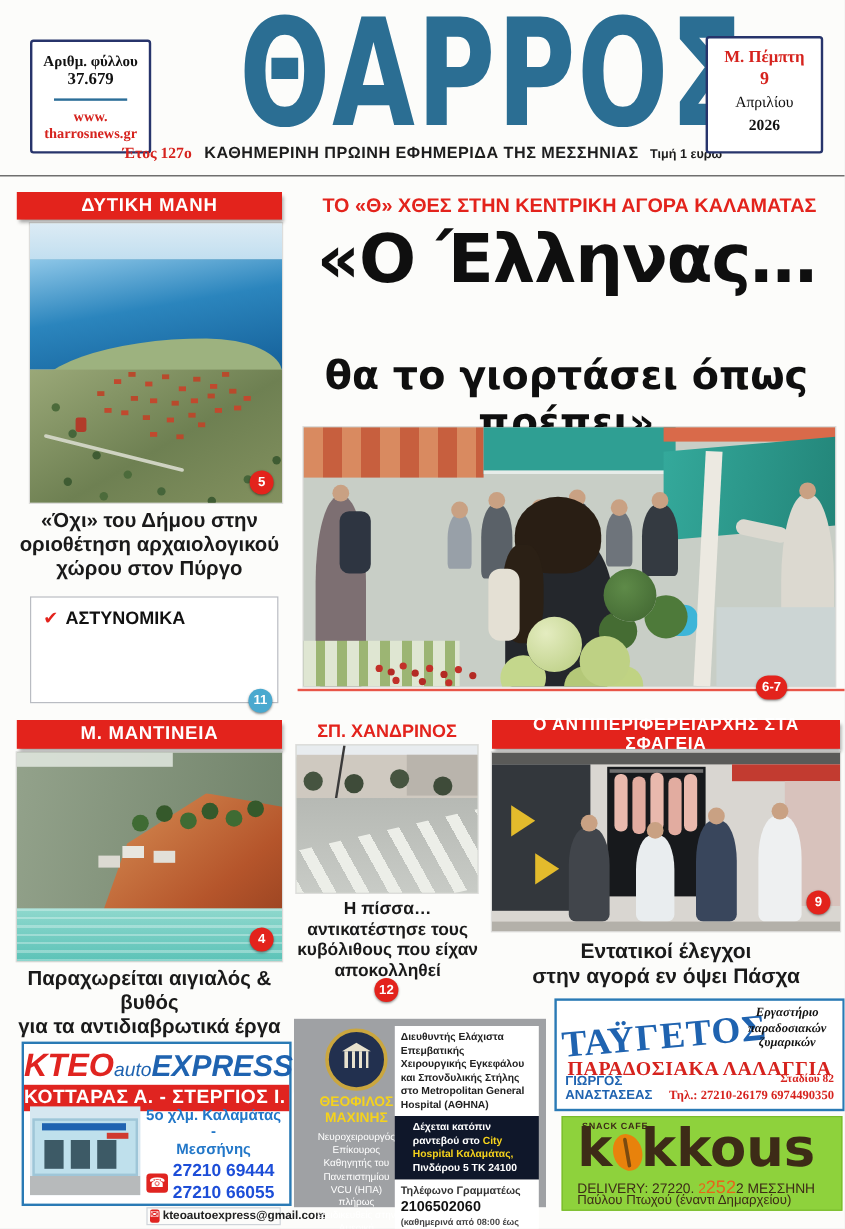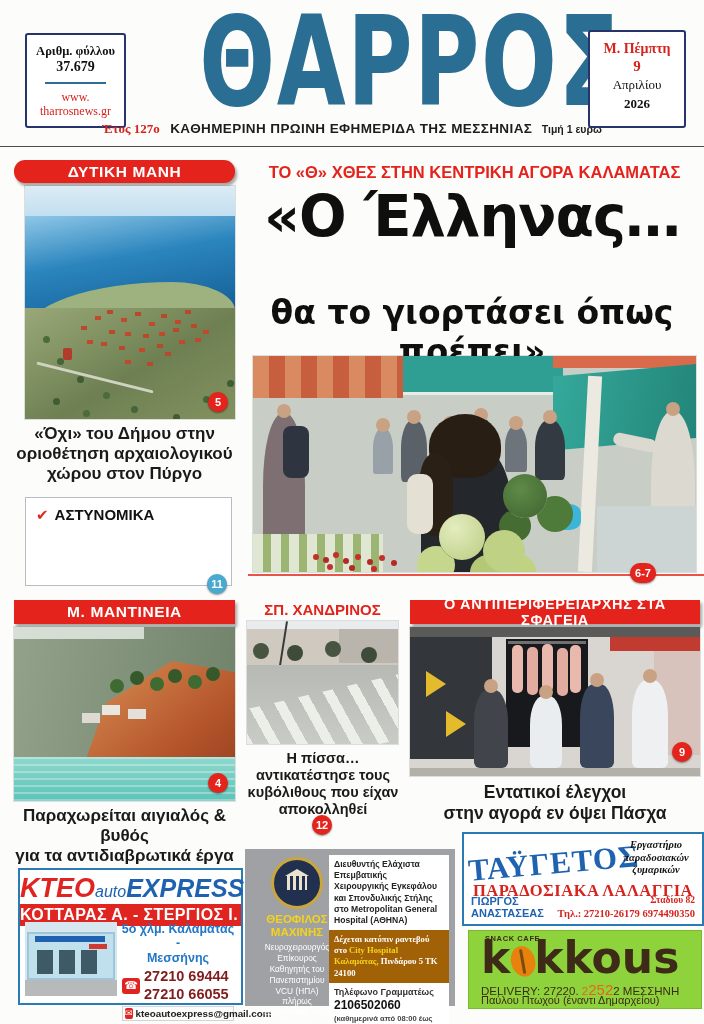--- a/index.html
+++ b/index.html
@@ -7,21 +7,21 @@
         font-family:"Liberation Sans",sans-serif;overflow:hidden;}
   .abs{position:absolute;}
   .art{position:absolute;}
   
   .info-box{border:2px solid #27346b;border-radius:3px;background:#fff;text-align:center;
             font-family:"Liberation Serif",serif;color:#111;}
   #issue-box{left:25px;top:33px;width:97px;height:91px;}
   .issue-label{font-weight:bold;font-size:12.5px;margin-top:9px;}
   .issue-number{font-weight:bold;font-size:14px;}
   .issue-div{width:62%;height:2px;background:#2c6e98;margin:7px auto 6px;}
-  .website{color:#d6231e;font-weight:normal;font-size:12px;line-height:1.2;}
+  .website{color:#d6231e;font-weight:bold;font-size:12px;line-height:1.2;}
   #masthead{left:140px;top:12px;width:424px;text-align:center;color:#2b6e93;
             font-family:"DejaVu Sans",sans-serif;font-weight:bold;font-size:124px;line-height:.82;
             transform:scaleX(.72);transform-origin:50% 0;letter-spacing:2px;white-space:nowrap;}
   #tagline-row{left:0;top:119px;width:704px;text-align:center;white-space:nowrap;}
   .year-label{color:#d6231e;font-weight:bold;font-size:13px;font-family:"Liberation Serif",serif;margin-right:6px;}
   .tagline{font-weight:bold;font-size:13.5px;letter-spacing:.4px;color:#1d1d1d;}
   .price{font-weight:bold;font-size:10.5px;color:#1d1d1d;margin-left:5px;}
   #date-box{left:588px;top:30px;width:94px;height:94px;}
   .date-day-name{color:#d6231e;font-weight:bold;font-size:14px;margin-top:9px;}
   .date-day{color:#d6231e;font-weight:bold;font-size:15px;margin-top:1px;}
@@ -64,34 +64,34 @@
   .kteo-title{text-align:center;font-style:italic;white-space:nowrap;margin-top:3px;}
   .kteo-red{color:#e02420;font-weight:bold;font-size:27px;}
   .kteo-blue1{color:#1f63b0;font-size:16px;}
   .kteo-blue2{color:#1f63b0;font-weight:bold;font-size:25px;}
   .kteo-band{background:#e02420;color:#fff;font-weight:bold;font-size:16px;text-align:center;
              letter-spacing:.4px;padding:2px 0;white-space:nowrap;}
   .kteo-addr{color:#2277c8;font-weight:bold;font-size:12.5px;text-align:center;line-height:1.15;margin-top:2px;}
   .kteo-phone-row{display:flex;align-items:center;margin:3px 0 0 2px;}
   .phone-ic{width:18px;height:16px;background:#e02420;color:#fff;border-radius:3px;font-size:11px;
             display:flex;align-items:center;justify-content:center;font-family:"DejaVu Sans",sans-serif;margin-right:4px;}
-  .kteo-nums{font-weight:bold;font-size:14.5px;color:#7f1d1d;line-height:1.2;}
+  .kteo-nums{font-weight:bold;font-size:14.5px;color:#1d4ed8;line-height:1.2;}
   .kteo-email-row{display:flex;align-items:center;border:1px solid #cfd4da;margin:3px 2px 0 2px;padding:1px 2px;}
   .mail-ic{width:16px;height:11px;background:#e02420;color:#fff;border-radius:2px;font-size:9px;
            display:flex;align-items:center;justify-content:center;font-family:"DejaVu Sans",sans-serif;margin-right:3px;}
   .kteo-email{font-weight:bold;font-size:9.8px;color:#222;}
   #ad-doctor{left:245px;top:849px;width:210px;height:157px;background:#9fa1a4;}
   .doc-left{position:absolute;left:0;top:0;width:80px;height:157px;text-align:center;margin-left:12px;}
   .doc-seal{width:46px;height:46px;border-radius:50%;background:#22304f;border:3px solid #caa63f;
             margin:8px auto 4px;position:relative;}
   .doc-name{color:#f5d21c;font-weight:bold;font-size:11.5px;line-height:1.15;}
   .doc-left-text{color:#fff;font-size:8.3px;line-height:1.3;margin-top:3px;padding:0 4px;}
   .doc-right{position:absolute;left:84px;top:6px;width:120px;}
   .doc-box{background:#fff;color:#222;font-size:8.6px;font-weight:bold;line-height:1.3;padding:4px 5px;}
-  .doc-band{background:#a16207;color:#fff;font-size:8.6px;font-weight:bold;line-height:1.3;padding:4px 5px;font-family:Liberation Serif, serif;}
+  .doc-band{background:#0f172a;color:#fff;font-size:8.6px;font-weight:bold;line-height:1.3;padding:4px 15px;}
   .doc-hi{color:#f5d21c;}
   .doc-label{font-size:9px;font-weight:bold;color:#333;}
   .doc-phone{font-size:12px;font-weight:bold;color:#111;}
   .doc-hours{font-size:7.6px;color:#444;}
   #ad-tayg{left:462px;top:832px;width:238px;height:90px;background:#fff;border:2px solid #2a7ab5;}
   .tayg-brand{position:absolute;left:4px;top:12px;width:160px;color:#1f63b0;font-family:"Liberation Serif",serif;
               font-weight:bold;font-size:31px;transform:rotate(-5deg);letter-spacing:1px;white-space:nowrap;}
   .tayg-work{position:absolute;right:5px;top:5px;width:82px;text-align:center;font-family:"Liberation Serif",serif;
              font-style:italic;font-weight:bold;font-size:10.5px;line-height:1.2;color:#111;}
   .tayg-prod{position:absolute;left:0;top:47px;width:100%;text-align:center;color:#d6231e;
@@ -137,21 +137,21 @@
 
   <div class="abs info-box" id="date-box">
     <div class="date-day-name">Μ. Πέμπτη</div>
     <div class="date-day">9</div>
     <div class="date-month">Απριλίου</div>
     <div class="date-year">2026</div>
   </div>
 
   <div class="abs" id="header-rule"></div>
 
-  <div class="abs banner" style="left:14px;top:160px;width:221px;height:23px;font-size:15.5px;border-radius:11px;">ΔΥΤΙΚΗ ΜΑΝΗ</div>
+  <div class="abs banner" style="left:14px;top:160px;width:221px;height:23px;font-size:15.5px;">ΔΥΤΙΚΗ ΜΑΝΗ</div>
 
   <div class="photo" style="left:25px;top:186px;width:210px;height:233px;">
     <div class="art" style="left:0;top:0;right:0;height:30px;background:linear-gradient(#dcebf4,#c2dff0);"></div>
     <div class="art" style="left:0;top:30px;right:0;height:92px;background:linear-gradient(170deg,#8ec7e8,#2b85bd 45%,#156099);"></div>
     <div class="art" style="left:0;top:96px;right:0;height:52px;background:#9db27f;border-radius:70% 30% 0 0/100% 55% 0 0;"></div>
     <div class="art" style="left:0;top:122px;right:0;bottom:0;background:linear-gradient(150deg,#9aa878,#6e8052 55%,#83915f);"></div>
     <div class="art" style="left:18px;top:150px;width:7px;height:7px;border-radius:50%;background:#4c6b3b;box-shadow:14px 22px #46653a,34px 40px #3f5c33,60px 56px #4c6b3b,10px 62px #3f5c33,88px 70px #46653a,130px 78px #3f5c33,40px 74px #4c6b3b,160px 60px #46653a,184px 44px #3f5c33;"></div>
     <div class="art" style="left:70px;top:130px;width:6px;height:4px;background:#c1492e;box-shadow:12px -6px #b84a2c,26px 2px #c1492e,40px -4px #b84a2c,54px 6px #c1492e,66px -2px #b84a2c,80px 4px #c1492e,14px 14px #b84a2c,30px 16px #c1492e,48px 18px #b84a2c,64px 16px #c1492e,78px 12px #b84a2c,6px 26px #c1492e,24px 30px #b84a2c,44px 32px #c1492e,62px 28px #b84a2c,84px 24px #c1492e,96px 8px #b84a2c,100px 22px #c1492e,-14px 10px #b84a2c,-8px 24px #c1492e,90px -6px #b84a2c,108px 14px #c1492e,70px 36px #b84a2c,30px 44px #c1492e,52px 46px #b84a2c;"></div>
     <div class="art" style="left:38px;top:162px;width:9px;height:12px;background:#b23b2a;border-radius:2px;"></div>
     <div class="art" style="left:10px;top:190px;width:120px;height:3px;background:#cfd3c2;transform:rotate(14deg);border-radius:2px;"></div>

